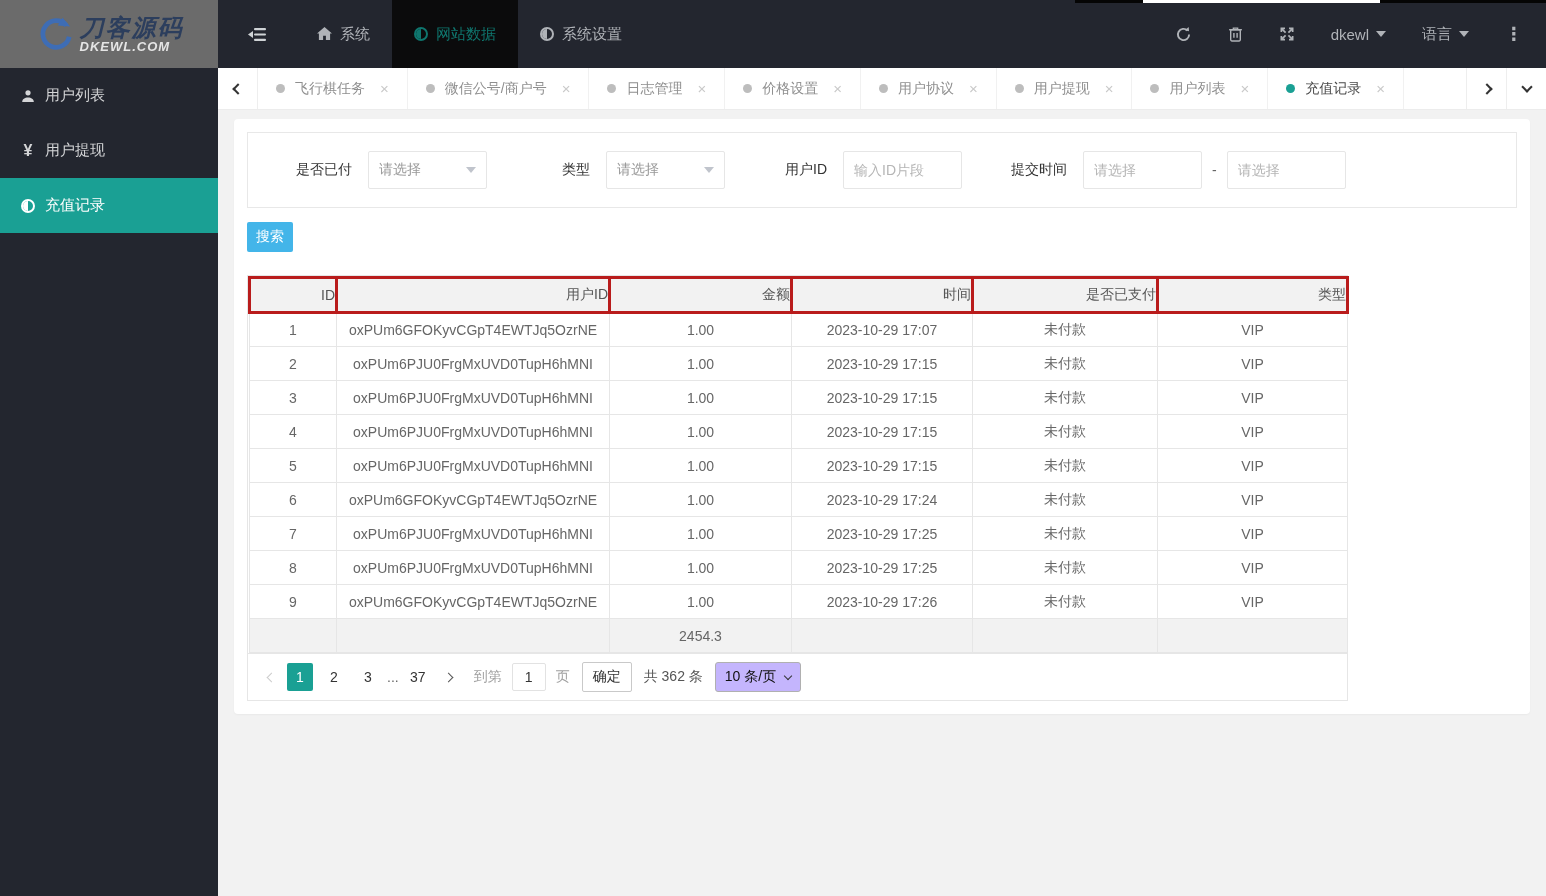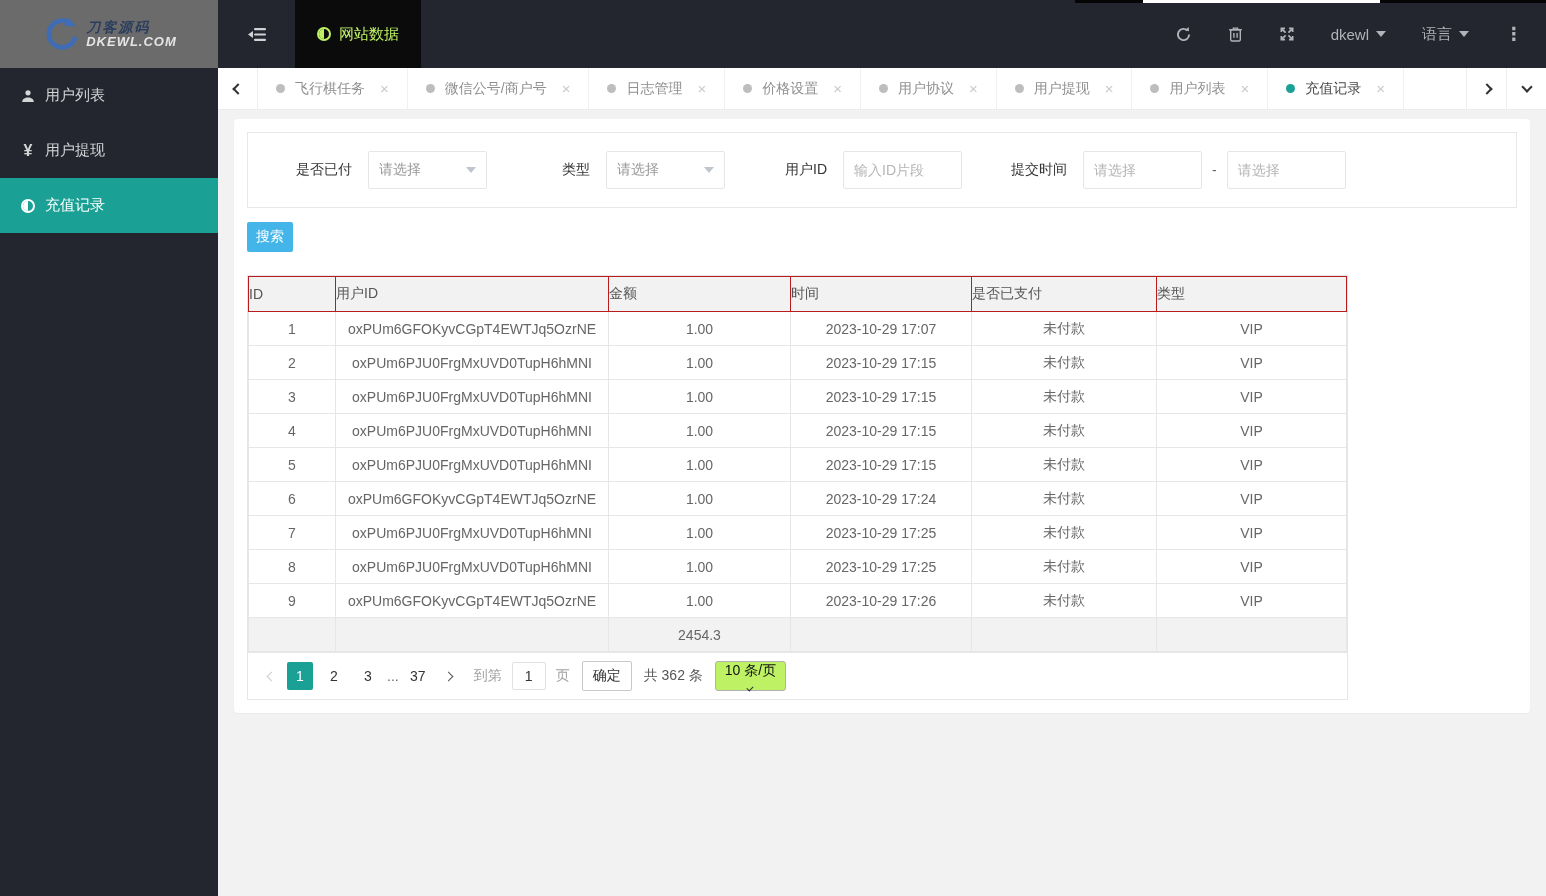--- a/index.html
+++ b/index.html
@@ -8,26 +8,26 @@
   .stage { position:relative; width:1546px; height:896px; }
 
   
   .top-strip { position:absolute; top:0; left:1075px; width:471px; height:3px; background:#050505; z-index:60; }
   .top-strip .white-seg { position:absolute; left:68px; top:0; width:237px; height:3px; background:#fff; }
 
   
   .topbar { position:absolute; top:0; left:0; right:0; height:68px; background:#23262F; display:flex; align-items:stretch; z-index:50; }
   .logo-area { width:218px; height:68px; background:#6b6b6b; display:flex; align-items:center; justify-content:center; gap:7px; flex:none; }
   .logo-text-col { display:flex; flex-direction:column; line-height:1.05; }
-  .logo-title { font-size:14px; font-weight:bold; color:#2c3e5d; letter-spacing:2px; font-style:italic; }
+  .logo-title { font-size:24px; font-weight:bold; color:#2c3e5d; letter-spacing:2px; font-style:italic; }
   .logo-subtitle { font-size:13px; font-weight:bold; font-style:italic; color:#e5e5e5; letter-spacing:1px; }
   .nav { display:flex; align-items:stretch; color:#b0b3b8; }
   .nav-toggle { display:flex; align-items:center; padding:0 28px 0 30px; cursor:pointer; }
   .nav-item { display:flex; align-items:center; gap:8px; padding:0 22px; font-size:15px; cursor:pointer; }
-  .nav-item.active { background:#0b0b0c; color:#bef264; }
+  .nav-item.active { background:#0b0b0c; color:#0f766e; }
   .topbar-right { margin-left:auto; display:flex; align-items:center; gap:36px; padding-right:22px; color:#b0b3b8; }
   .tr-item { display:flex; align-items:center; gap:7px; font-size:15px; cursor:pointer; }
   .caret-down { width:0; height:0; border-left:5px solid transparent; border-right:5px solid transparent; border-top:6px solid #b0b3b8; display:inline-block; }
   .more-dots { font-size:18px; font-weight:bold; letter-spacing:1px; }
 
   
   .icon-half { width:14px; height:14px; border-radius:50%; border:2px solid currentColor; position:relative; overflow:hidden; display:inline-block; flex:none; }
   .icon-half::before { content:""; position:absolute; left:0; top:0; width:50%; height:100%; background:currentColor; }
 
   
@@ -64,37 +64,37 @@
   .ui-select { width:119px; height:38px; border:1px solid #e6e6e6; border-radius:2px; background:#fff; display:flex; align-items:center; justify-content:space-between; padding:0 10px; color:#999; font-size:14px; cursor:pointer; }
   .sel-caret { width:0; height:0; border-left:5px solid transparent; border-right:5px solid transparent; border-top:6px solid #c0c4cc; }
   .ui-input { width:119px; height:38px; border:1px solid #e6e6e6; border-radius:2px; padding:0 10px; font-size:14px; color:#333; outline:none; font-family:inherit; }
   .ui-input::placeholder { color:#b5b5b5; }
   .range-sep { margin:0 10px; color:#666; font-size:14px; }
 
   .search-btn { display:block; margin:14px 0 23px 0; width:46px; height:30px; background:#43b5e9; color:#fff; border:none; border-radius:2px; font-size:14px; cursor:pointer; font-family:inherit; }
 
   .table-wrap { width:1101px; border:1px solid #e6e6e6; }
   table.records { width:100%; border-collapse:collapse; table-layout:fixed; font-size:14px; }
-  table.records th { background:#f2f2f2; height:35px; font-weight:400; color:#555; border:1px solid #b91c1c; text-align:left; }
+  table.records th { background:#f2f2f2; height:35px; font-weight:400; color:#555; border:3px solid #b91c1c; text-align:right; }
   table.records td { height:34px; color:#666; border:1px solid #e6e6e6; text-align:center; white-space:nowrap; overflow:hidden; }
   table.records tfoot td { background:#f2f2f2; }
 
   .pager { display:flex; align-items:center; border-top:1px solid #e6e6e6; padding:8px 12px; font-size:14px; color:#333; }
   .pg-arrow { margin:0 8px; display:flex; align-items:center; cursor:pointer; }
   .pg-arrow.prev { color:#ccc; }
   .pg-arrow.next { color:#555; margin:0 12px 0 10px; }
   .pg-num { min-width:26px; height:28px; line-height:28px; text-align:center; margin:0 4px; color:#333; cursor:pointer; }
   .pg-num.active { background:#1AA094; color:#fff; border-radius:2px; cursor:default; }
   .pg-ellipsis { margin:0 2px; color:#666; }
   .jump-prefix,.jump-suffix { color:#a0a0a0; }
   .jump-prefix { margin-left:10px; }
   .jump-input { width:34px; height:28px; border:1px solid #e2e2e2; border-radius:2px; text-align:center; margin:0 10px; font-size:14px; color:#333; outline:none; font-family:inherit; }
   .confirm-btn { height:30px; padding:0 10px; border:1px solid #c9c9c9; background:#fff; border-radius:2px; margin:0 12px; font-size:14px; color:#333; cursor:pointer; font-family:inherit; }
   .total-count { color:#555; margin-right:12px; }
-  .per-page { height:30px; border:1px solid #b0b0b0; border-radius:3px; display:flex; align-items:center; gap:9px; padding:0 9px; color:#111; cursor:pointer; background:#bef264;flex-direction:column; }
+  .per-page { height:30px; border:1px solid #b0b0b0; border-radius:3px; display:flex; align-items:center; gap:9px; padding:0 9px; color:#111; cursor:pointer; background:#c4b5fd; }
   .pp-caret { width:6px; height:6px; border-top:1.6px solid #333; border-right:1.6px solid #333; transform:rotate(135deg); margin-top:-3px; }
 </style>
 </head>
 <body>
 
 <div class="stage">
 
   <div class="top-strip">
     <div class="white-seg"></div>
   </div>
@@ -113,23 +113,33 @@
 
     <div class="nav">
       <div class="nav-toggle">
         <svg width="19" height="17" viewBox="0 0 19 17" fill="#cfd3d6">
           <path d="M0 8.5 L5 5 v7 z"></path>
           <rect x="6" y="2" width="12" height="2.2" rx="1"></rect>
           <rect x="6" y="7.4" width="12" height="2.2" rx="1"></rect>
           <rect x="6" y="12.8" width="12" height="2.2" rx="1"></rect>
         </svg>
       </div>
+      <div class="nav-item">
+        <svg width="15" height="14" viewBox="0 0 16 15" fill="currentColor">
+          <path d="M8 0 L0 7 h2 v7 h4.5 V9.5 h3 V14 H14 V7 h2 z"></path>
+        </svg>
+        <span>系统</span>
+      </div>
       <div class="nav-item active">
         <span class="icon-half"></span>
         <span>网站数据</span>
+      </div>
+      <div class="nav-item">
+        <span class="icon-half"></span>
+        <span>系统设置</span>
       </div>
     </div>
 
     <div class="topbar-right">
       <div class="tr-item">
         <svg width="17" height="17" viewBox="0 0 16 16" fill="none" stroke="currentColor" stroke-width="1.8">
           <path d="M13.3 8a5.3 5.3 0 1 1-1.55-3.75"></path>
           <path d="M12.9 1 l.3 4 -3.9 -.9 z" fill="currentColor" stroke="none"></path>
         </svg>
       </div>

